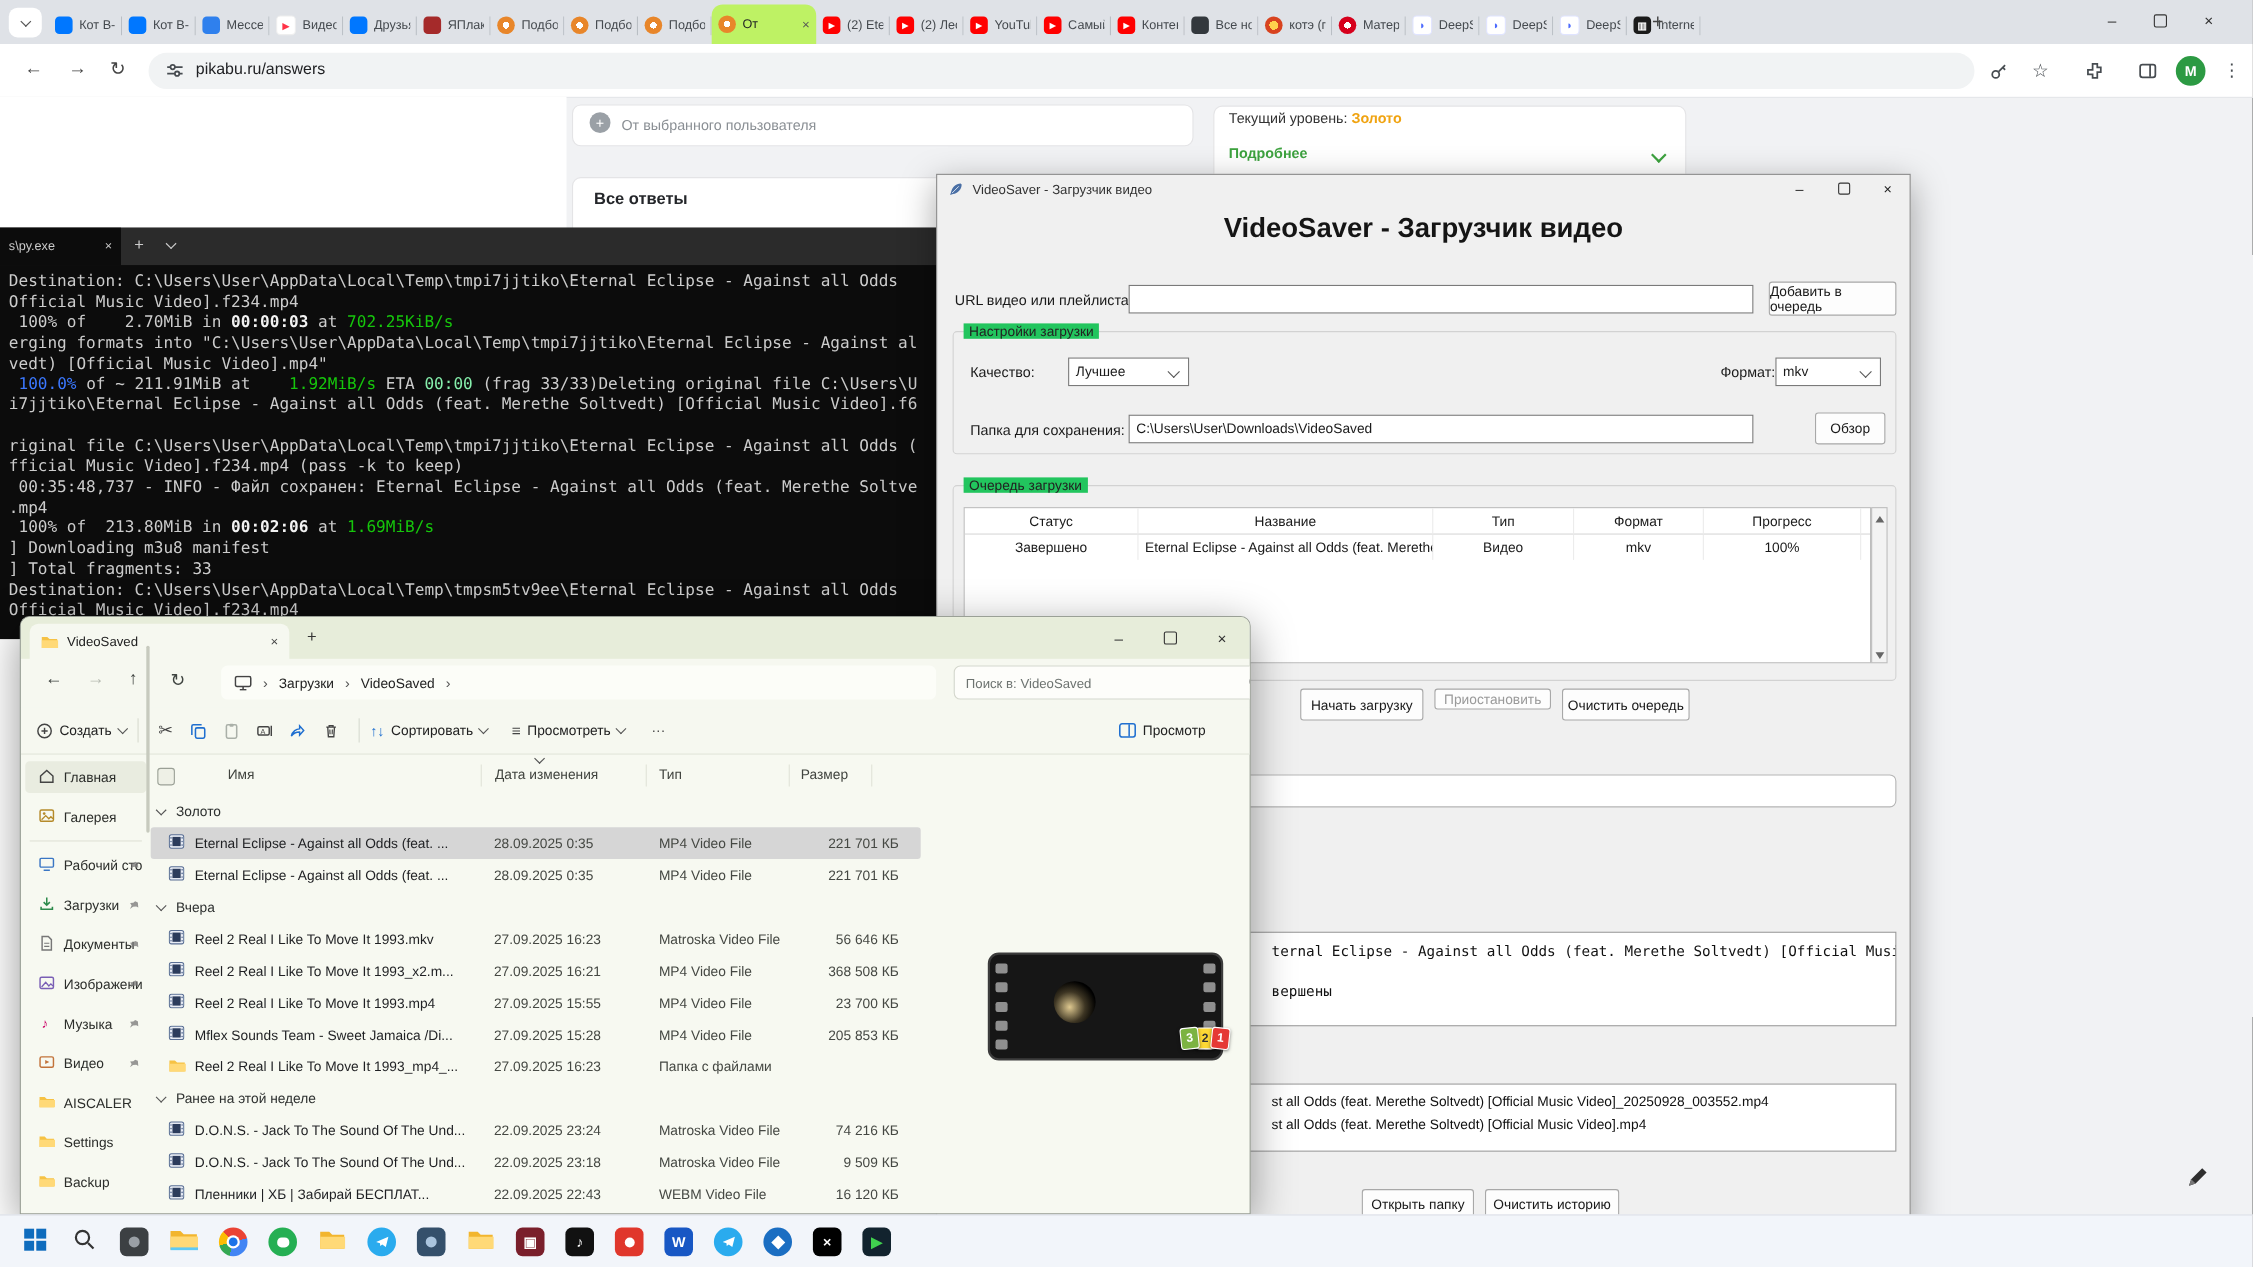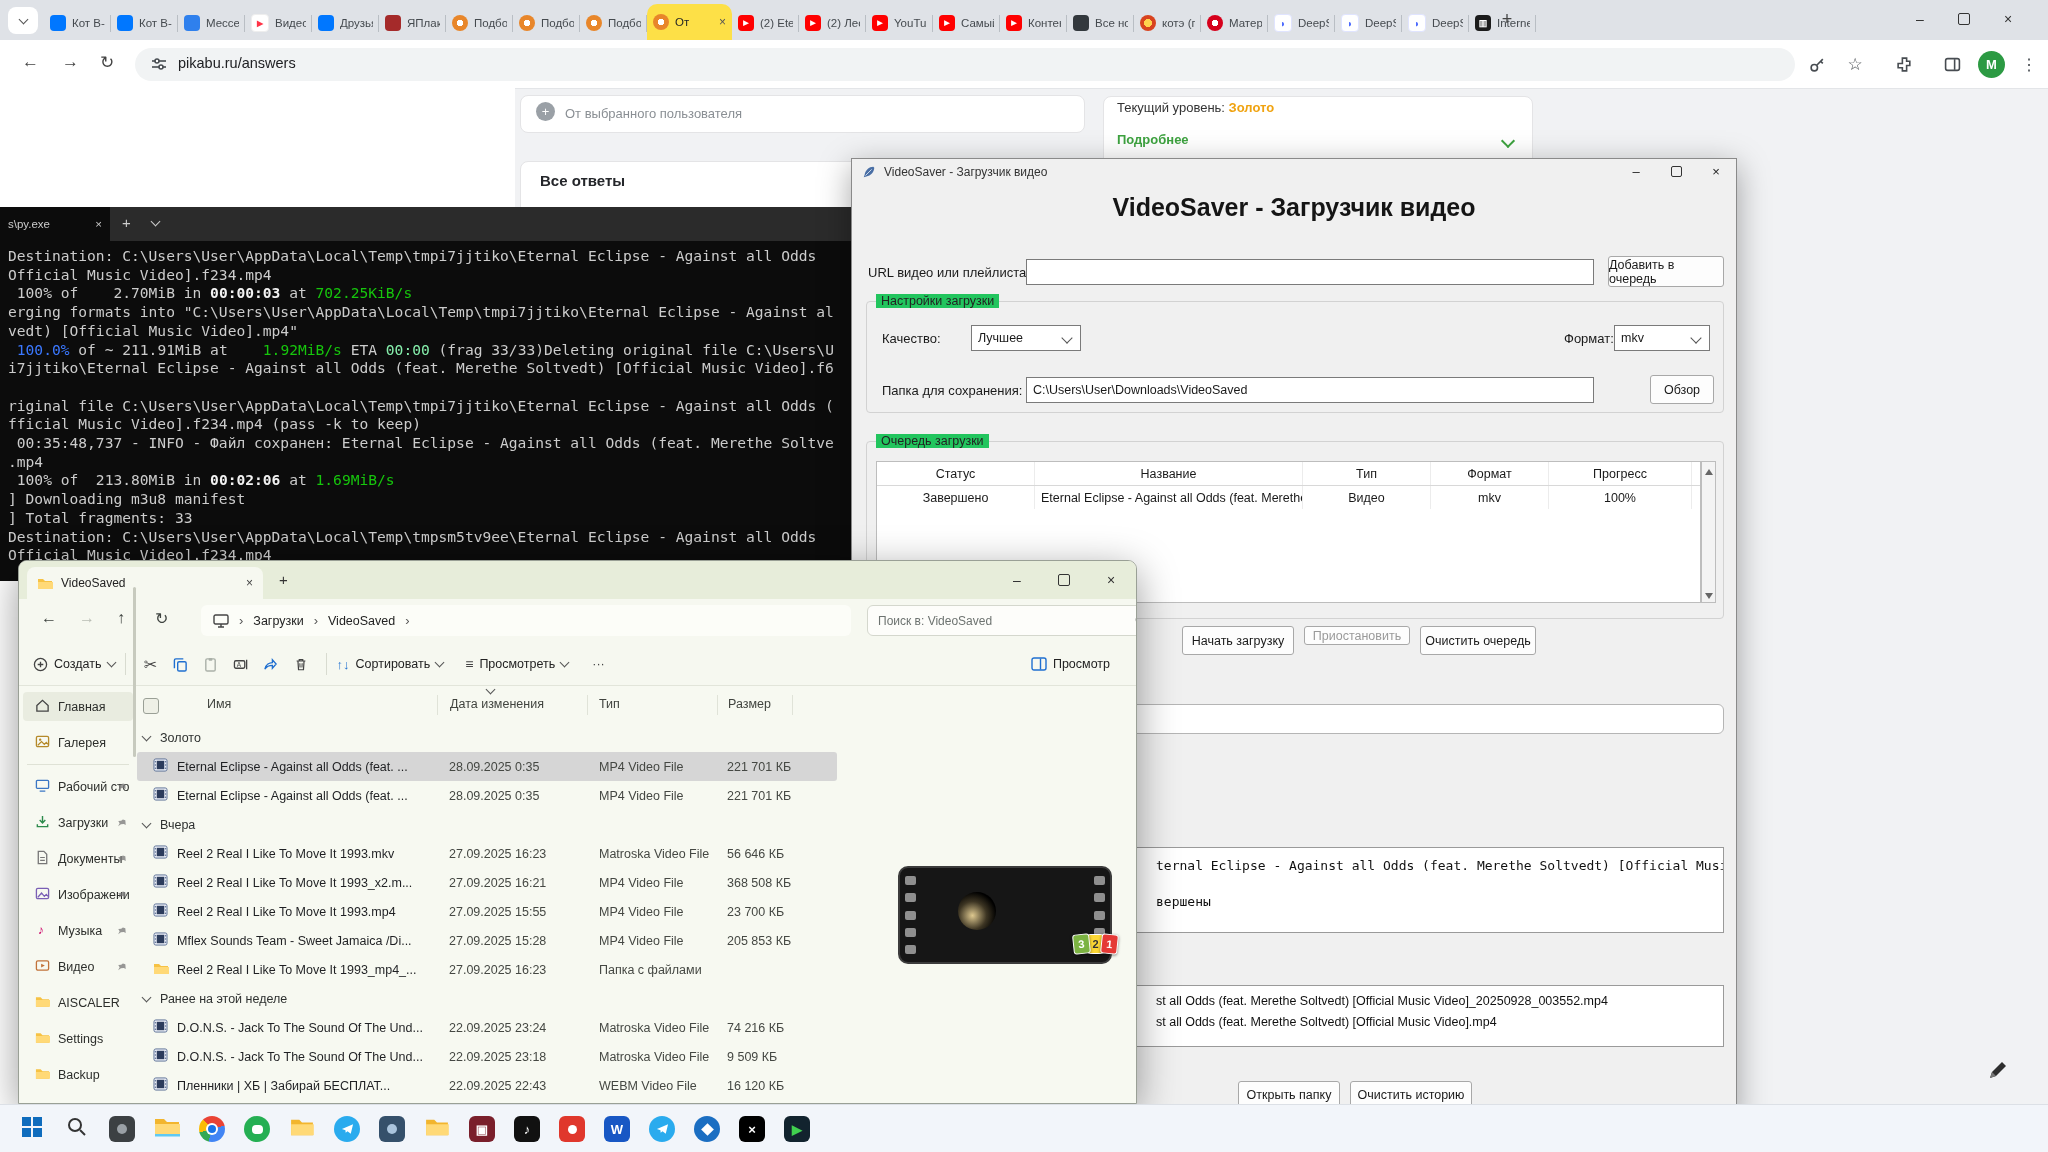--- a/index.html
+++ b/index.html
@@ -8,21 +8,21 @@
   
   #browser{position:absolute;inset:0;background:#f1f2f4}
   #tabstrip{position:absolute;left:0;top:0;width:2048px;height:40px;background:#dfe2e7}
   #tabsearch{position:absolute;left:8px;top:7px;width:30px;height:27px;background:#fff;border-radius:8px;
              display:flex;align-items:center;justify-content:center}
   #tabs{position:absolute;left:44px;top:0;height:40px;display:flex;align-items:flex-end}
   .tab{height:34px;display:flex;align-items:center;gap:6px;padding:0 6px;box-sizing:border-box;
        width:67px;overflow:hidden;position:relative;flex:none}
   .tab .tlabel{font-size:11.5px;color:#454a4f;white-space:nowrap;overflow:hidden}
   .tab:not(.active)::after{content:"";position:absolute;right:0;top:9px;height:17px;width:1px;background:#b9bec4}
-  .tab.active{background:#fde047;border-radius:10px 10px 0 0;width:85px;height:36px}
+  .tab.active{background:#bef264;border-radius:10px 10px 0 0;width:95px;height:36px}
   .tab.active .tlabel{color:#1f2124}
   .tabx{font-size:12px;color:#555;margin-left:auto}
   .fav{width:16px;height:16px;border-radius:4px;flex:none;display:flex;align-items:center;justify-content:center;
        font-size:8px;color:#fff;font-weight:bold}
   .fav-vk{background:#07f}.fav-msg{background:#2f80ed}.fav-yap{background:#a52a2a}
   .fav-ok,.fav-pik{background:radial-gradient(circle,#fff 0 3px,#e8862a 3px);border-radius:50%}
   .fav-vkvideo{background:#fff;color:#ff3347;border:1px solid #eee}.fav-vkvideo::after{content:"▶";font-size:8px}
   .fav-yt{background:#f00}.fav-yt::after{content:"▶";font-size:7px;color:#fff}
   .fav-eagle{background:#33383d}.fav-kote{background:radial-gradient(circle,#ffd24d 0 4px,#d8431f 4px);border-radius:50%}
   .fav-mat{background:radial-gradient(circle,#fff 0 3px,#d6001c 3px);border-radius:50%}
@@ -122,21 +122,21 @@
   #exhead{position:absolute;left:0;top:8px;width:100%;height:26px;color:#41443f}
   #exhead .cb{position:absolute;left:6px;top:5px;width:14px;height:14px;border:1px solid #9aa096;border-radius:3px;background:#eef0e6}
   .hcol{position:absolute;top:4px}
   .hsep{position:absolute;top:2px;width:1px;height:20px;background:#e0e3d8}
   #exrows{position:absolute;left:0;top:38px;width:100%}
   .frow{position:absolute;left:0;width:700px;height:29px;display:grid;
         grid-template-columns:24px 272px 150px 128px 90px;align-items:center;padding-left:16px;box-sizing:border-box}
   .frow.sel{background:#d6d6d6;border-radius:3px}
   .frow .nm{white-space:nowrap;overflow:hidden;color:#1f2023}
   .frow .dt,.frow .tp{color:#454843;white-space:nowrap;overflow:hidden}
-  .frow .sz{text-align:left;color:#454843;white-space:nowrap}
+  .frow .sz{text-align:right;color:#454843;white-space:nowrap}
   .grow{position:absolute;left:6px;width:400px;height:29px;display:flex;align-items:center;gap:10px;color:#2e3130}
   
   #expreview{position:absolute;left:862px;top:124px;right:0;bottom:0}
   #thumb{position:absolute;left:17px;top:181px;width:214px;height:98px;background:#161616;border:2px solid #3c3c3c;
          border-radius:10px;box-sizing:border-box}
   .sprk{position:absolute;width:11px;top:8px;bottom:8px;display:flex;flex-direction:column;justify-content:space-between}
   .sprk i{display:block;width:11px;height:9px;background:#8f8f8f;border-radius:2px}
   #eclipse{position:absolute;left:58px;top:24px;width:38px;height:38px;border-radius:50%;
            background:radial-gradient(circle at 38% 62%,rgba(233,210,150,.95),rgba(120,100,55,.4) 42%,#000 72%)}
   #badge321{position:absolute;left:173px;top:66px;display:flex}
@@ -496,21 +496,21 @@
         <span class="chevsm"></span>
     </div>
     <div class="cmditem" style="margin-left:22px">
       <span style="font-size:14px;color:#444">≡</span>
       <span>Просмотреть</span>
         <span class="chevsm"></span>
     </div>
     <div class="cmditem" style="margin-left:24px;color:#444">
         <span>···</span>
       </div>
-    <div class="cmditem" style="margin-left:auto;margin-right:26px">
+    <div class="cmditem" style="margin-left:auto;margin-right:40px">
       <svg width="16" height="14" viewBox="0 0 16 14">
           <rect x="1" y="1" width="14" height="12" rx="2" fill="none" stroke="#1f6fd0" stroke-width="1.4"></rect>
           <line x1="9.5" y1="1.5" x2="9.5" y2="12.5" stroke="#1f6fd0" stroke-width="1.4"></line>
         </svg>
       <span>Просмотр</span>
     </div>
   </div>
   <div id="exsidebar">
       <div class="sbitem sel">
         <span><svg width="15" height="15" viewBox="0 0 16 16">

